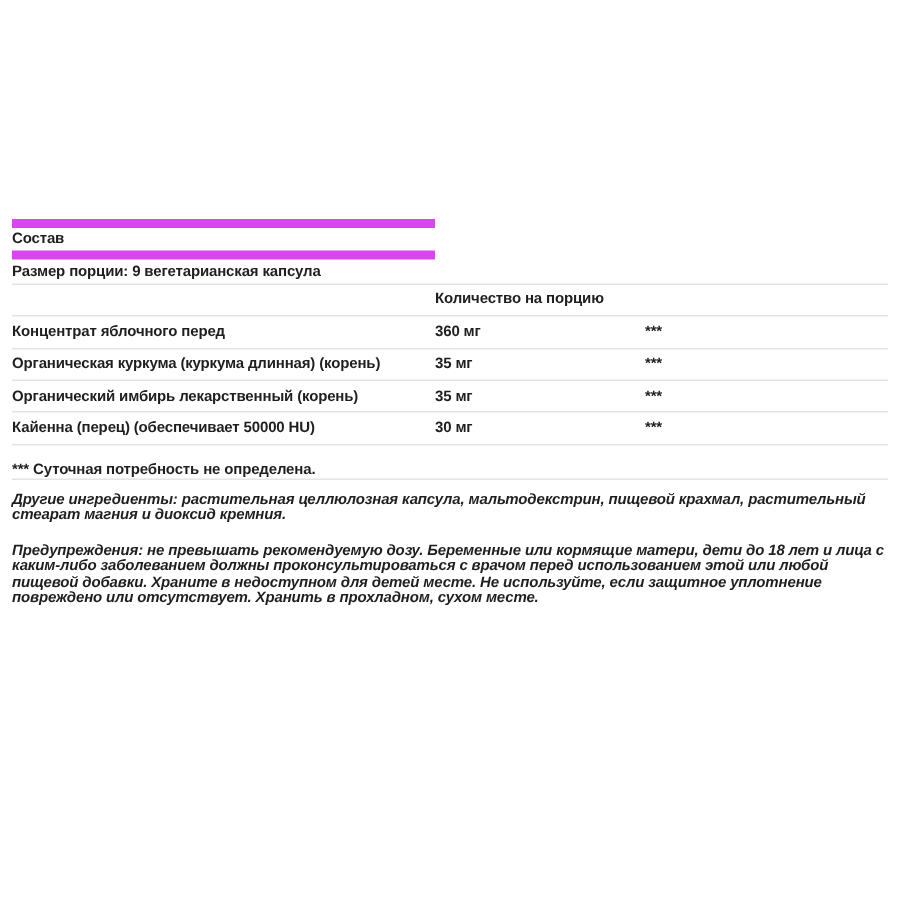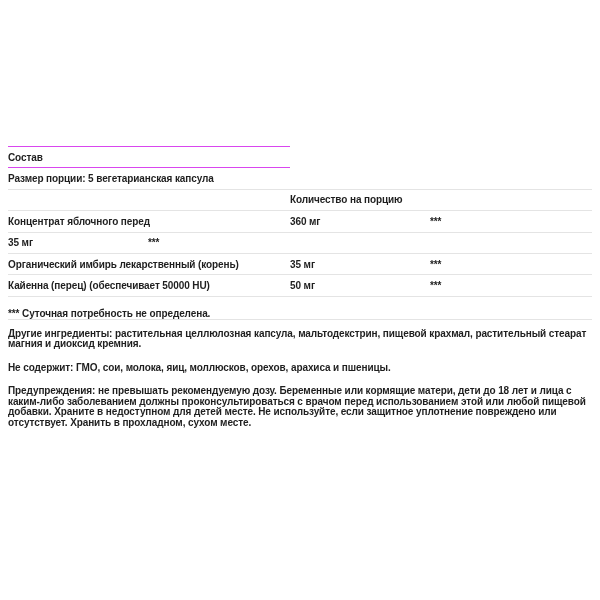--- a/index.html
+++ b/index.html
@@ -26,21 +26,21 @@
     left: 8px;
     top: 146px;
     width: 584px;
     font-size: 10px;
     letter-spacing: -0.1px;
   }
   .top-rows {
     width: 282px;
   }
   .trow {
-    border-top: 1px solid #d946ef;
+    border-top: 6px solid #d946ef;
     height: 21.4px;
     box-sizing: border-box;
     display: flex;
     align-items: center;
   }
   .grid-row {
     border-top: 1px solid #e4e4e4;
     height: 21.4px;
     box-sizing: border-box;
     display: flex;
@@ -58,69 +58,70 @@
     align-items: flex-end;
   }
   .paras {
     margin-top: 9px;
   }
   .paras p {
     margin: 0 0 13px 0;
     font-size: 10px;
     line-height: 10.5px;
     letter-spacing: -0.1px;
+    font-style: italic;
   }
 </style>
 </head>
 <body>
 
 <div class="sheet">
   <div class="facts">
 
     <div class="top-rows">
       <div class="trow">
         <span>Состав</span>
       </div>
       <div class="trow">
-        <span>Размер порции: 5 вегетарианская капсула</span>
+        <span>Размер порции: 9 вегетарианская капсула</span>
       </div>
     </div>
 
     <div class="grid-row">
       <div class="col-name"></div>
       <div class="col-amt">Количество на порцию</div>
     </div>
 
     <div class="grid-row">
       <div class="col-name">Концентрат яблочного перед</div>
       <div class="col-amt">360 мг</div>
       <div class="col-dv">***</div>
     </div>
 
     <div class="grid-row">
+      <div class="col-name">Органическая куркума (куркума длинная) (корень)</div>
       <div class="col-amt">35 мг</div>
       <div class="col-dv">***</div>
     </div>
 
     <div class="grid-row">
       <div class="col-name">Органический имбирь лекарственный (корень)</div>
       <div class="col-amt">35 мг</div>
       <div class="col-dv">***</div>
     </div>
 
     <div class="grid-row">
       <div class="col-name">Кайенна (перец) (обеспечивает 50000 HU)</div>
-      <div class="col-amt">50 мг</div>
+      <div class="col-amt">30 мг</div>
       <div class="col-dv">***</div>
     </div>
 
     <div class="footnote-row">
       <span>*** Суточная потребность не определена.</span>
     </div>
 
     <div class="paras">
       <p>Другие ингредиенты: растительная целлюлозная капсула, мальтодекстрин, пищевой крахмал, растительный стеарат магния и диоксид кремния.</p>
-      <p>Не содержит: ГМО, сои, молока, яиц, моллюсков, орехов, арахиса и пшеницы.</p>
       <p>Предупреждения: не превышать рекомендуемую дозу. Беременные или кормящие матери, дети до 18 лет и лица с каким-либо заболеванием должны проконсультироваться с врачом перед использованием этой или любой пищевой добавки. Храните в недоступном для детей месте. Не используйте, если защитное уплотнение повреждено или отсутствует. Хранить в прохладном, сухом месте.</p>
     </div>
 
   </div>
 </div>
 
 </body></html>

